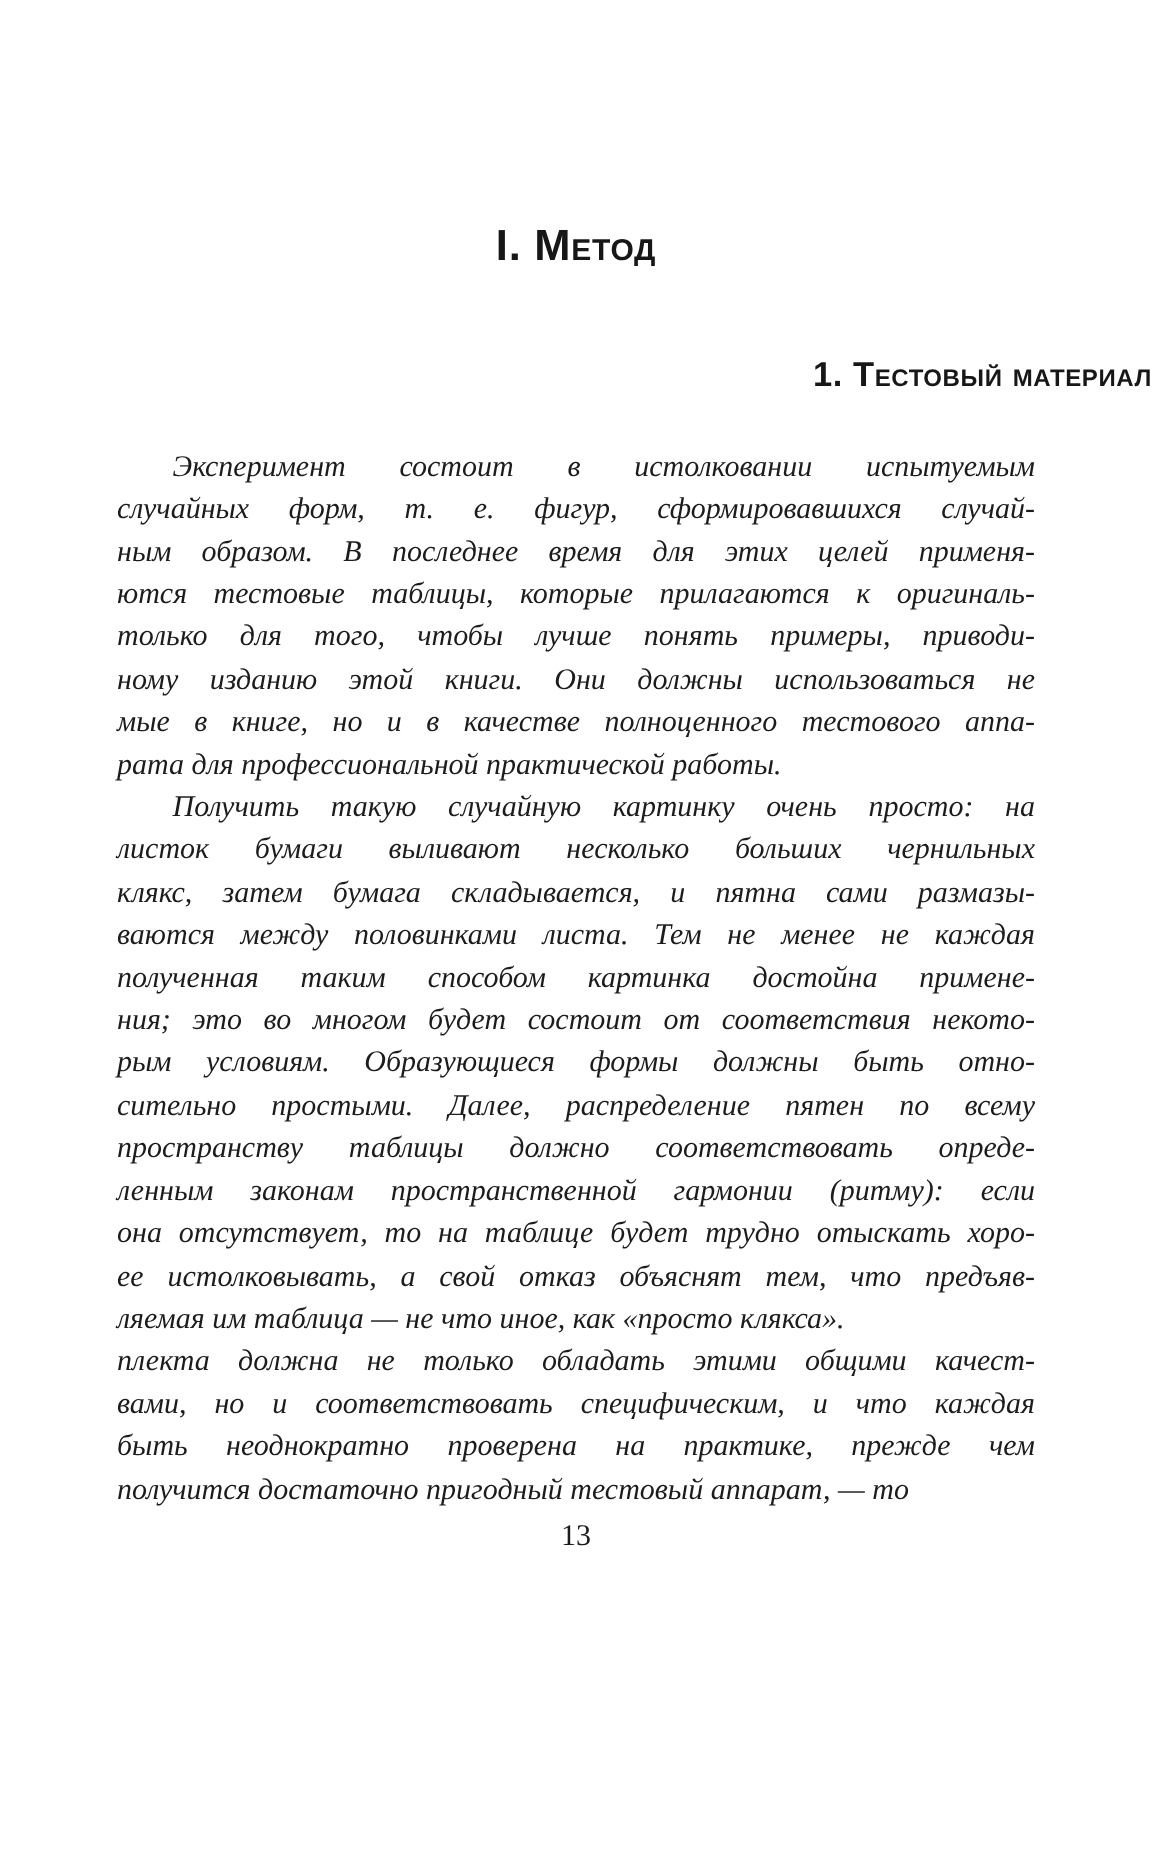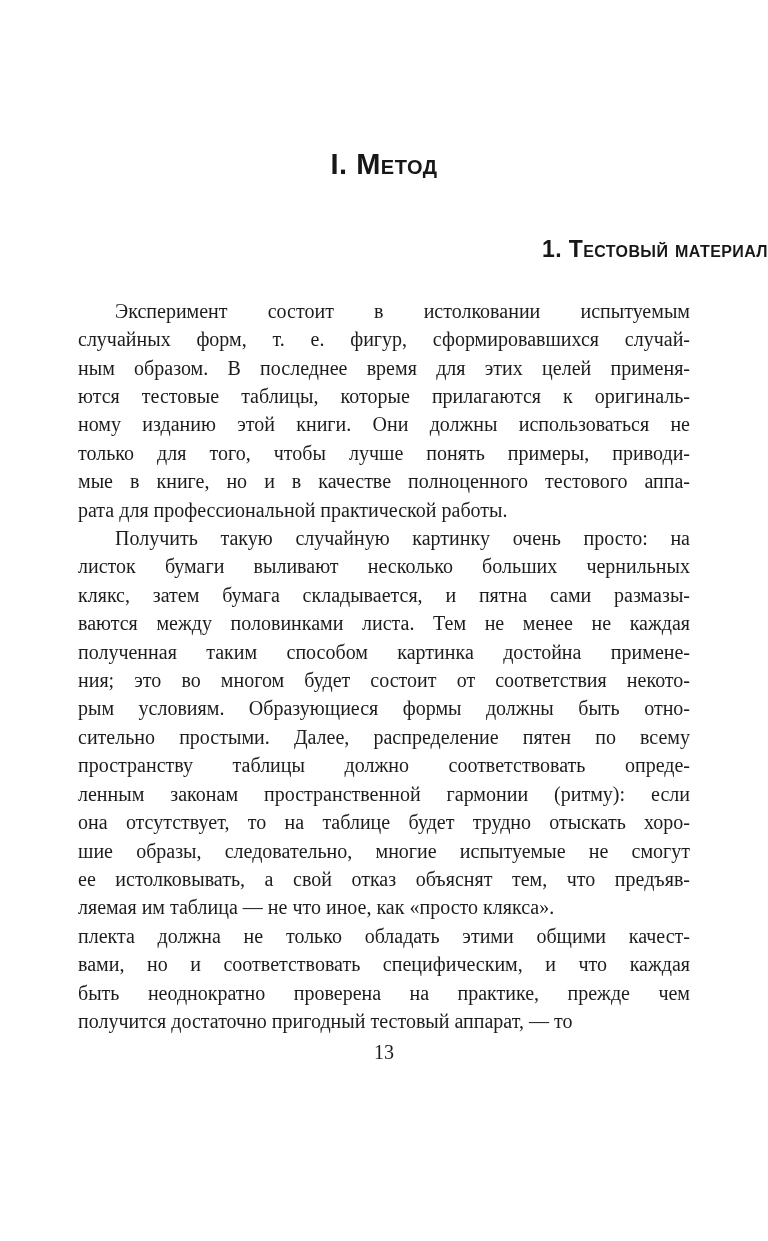--- a/index.html
+++ b/index.html
@@ -43,20 +43,21 @@
     font-family: "Liberation Serif", serif;
     font-size: 20px;
     line-height: 28.4px;
     color: #1c1c1c;
   }
   .paragraph { margin: 0; }
   .line {
     text-align: justify;
     text-align-last: justify;
     white-space: normal;
+    font-style: italic;
   }
   .line.first { padding-left: 37px; }
   .line.last { text-align-last: left; }
   .page-number {
     margin-top: 6px;
     text-align: center;
     font-family: Liberation Serif, serif;
     font-size: 20px;
     color: #1c1c1c;
   }
@@ -68,38 +69,37 @@
   <h1 class="chapter-title">I. Метод</h1>
 
   <h2 class="section-title">1. Тестовый материал</h2>
 
   <div class="body-text">
       <div class="paragraph">
         <div class="line first">Эксперимент состоит в истолковании испытуемым</div>
         <div class="line">случайных форм, т. е. фигур, сформировавшихся случай-</div>
         <div class="line">ным образом. В последнее время для этих целей применя-</div>
         <div class="line">ются тестовые таблицы, которые прилагаются к оригиналь-</div>
+        <div class="line">только для того, чтобы лучше понять примеры, приводи-</div>
         <div class="line">ному изданию этой книги. Они должны использоваться не</div>
-        <div class="line">только для того, чтобы лучше понять примеры, приводи-</div>
         <div class="line">мые в книге, но и в качестве полноценного тестового аппа-</div>
         <div class="line last">рата для профессиональной практической работы.</div>
       </div>
       <div class="paragraph">
         <div class="line first">Получить такую случайную картинку очень просто: на</div>
         <div class="line">листок бумаги выливают несколько больших чернильных</div>
         <div class="line">клякс, затем бумага складывается, и пятна сами размазы-</div>
         <div class="line">ваются между половинками листа. Тем не менее не каждая</div>
         <div class="line">полученная таким способом картинка достойна примене-</div>
         <div class="line">ния; это во многом будет состоит от соответствия некото-</div>
         <div class="line">рым условиям. Образующиеся формы должны быть отно-</div>
         <div class="line">сительно простыми. Далее, распределение пятен по всему</div>
         <div class="line">пространству таблицы должно соответствовать опреде-</div>
         <div class="line">ленным законам пространственной гармонии (ритму): если</div>
         <div class="line">она отсутствует, то на таблице будет трудно отыскать хоро-</div>
-        <div class="line">шие образы, следовательно, многие испытуемые не смогут</div>
         <div class="line">ее истолковывать, а свой отказ объяснят тем, что предъяв-</div>
         <div class="line last">ляемая им таблица — не что иное, как «просто клякса».</div>
       </div>
       <div class="paragraph">
         <div class="line">плекта должна не только обладать этими общими качест-</div>
         <div class="line">вами, но и соответствовать специфическим, и что каждая</div>
         <div class="line">быть неоднократно проверена на практике, прежде чем</div>
         <div class="line last">получится достаточно пригодный тестовый аппарат, — то</div>
       </div>
     </div>

